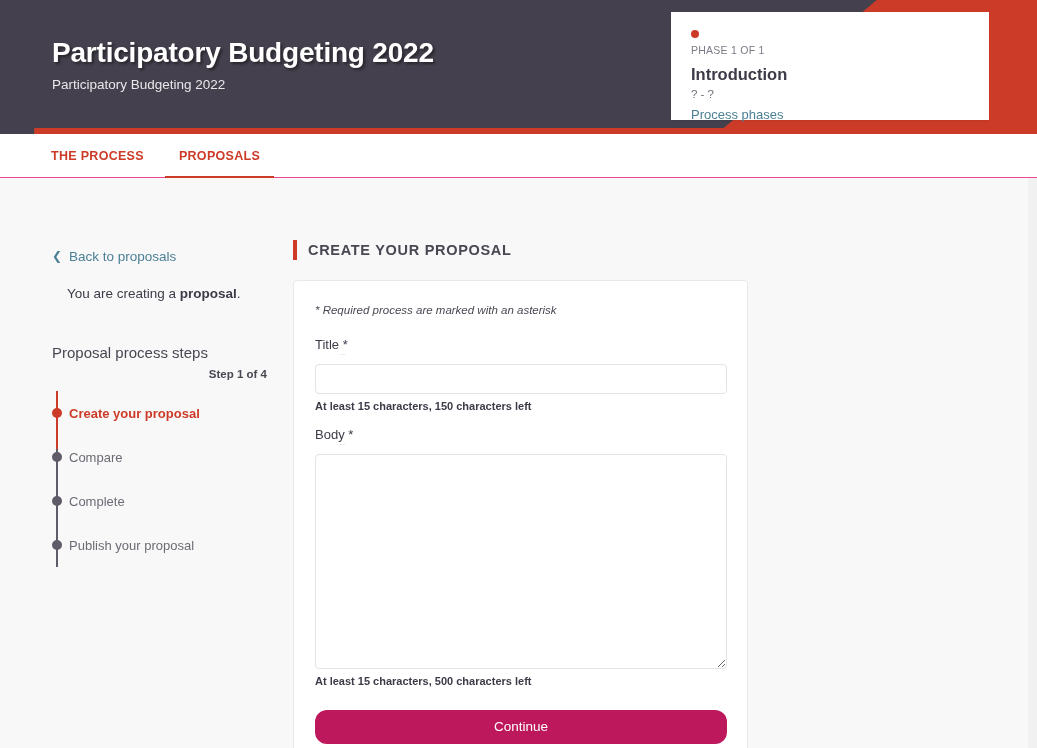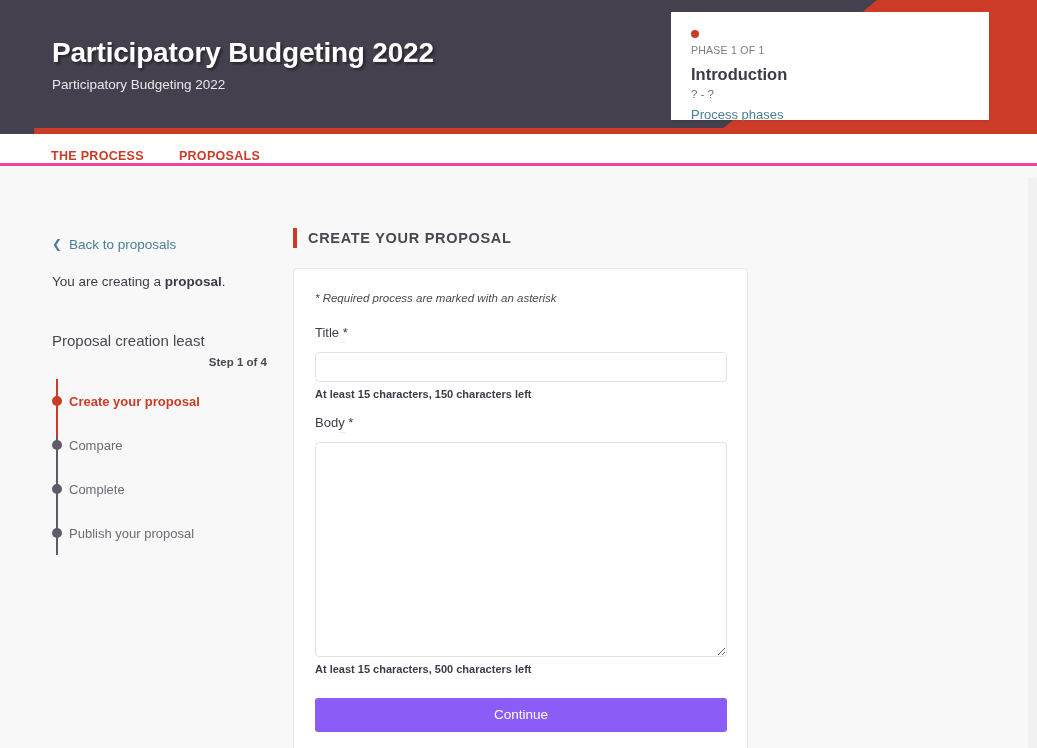--- a/index.html
+++ b/index.html
@@ -116,23 +116,23 @@
     font-size: 13px;
     color: #4a7f95;
     line-height: 17px;
     cursor: pointer;
   }
 
   
   .tabbar {
     position: relative;
     width: 1037px;
-    height: 32px;
+    height: 44px;
     background: #ffffff;
-    border-bottom: 3px solid #ec4899;
+    border-bottom: 1px solid #ec4899;
   }
   .tabs {
     position: absolute;
     left: 51px;
     top: 0;
     height: 44px;
     display: flex;
     align-items: center;
     gap: 0px;
   }
@@ -190,20 +190,21 @@
     color: #4a7f95;
     line-height: 12px;
     position: relative;
     top: -1px;
   }
   .creating-note {
     margin-top: 19px;
     font-size: 13.5px;
     color: #3e3a47;
     line-height: 18px;
+    margin-left: 15px;
   }
   .creating-note b { font-weight: bold; }
 
   .steps-title {
     margin-top: 40px;
     font-size: 15px;
     color: #4a4752;
     line-height: 20px;
   }
   .steps-count {
@@ -361,23 +362,23 @@
     color: #3e3a47;
     line-height: 14px;
   }
   .spacer-18 { height: 13px; }
 
   .continue-btn {
     display: block;
     width: 100%;
     height: 34px;
     margin-top: 22px;
-    background: #8b5cf6;
+    background: #be185d;
     border: none;
-    border-radius: 3px;
+    border-radius: 12px;
     color: #ffffff;
     font-family: "Liberation Sans", sans-serif;
     font-size: 13.5px;
     line-height: 34px;
     text-align: center;
     cursor: pointer;
   }
 
   
   .scroll-gutter {
@@ -425,21 +426,21 @@
     <div class="aside">
       <div class="back-link">
         <span class="chev">❮</span>
         <span>Back to proposals</span>
       </div>
 
       <div class="creating-note">
         <span>You are creating a </span><b>proposal</b><span>.</span>
       </div>
 
-      <div class="steps-title">Proposal creation least</div>
+      <div class="steps-title">Proposal process steps</div>
       <div class="steps-count">Step 1 of 4</div>
 
       <div class="steps">
         <div class="steps-rail"></div>
         <div class="steps-rail-active"></div>
 
         <div class="step active">
           <span class="bullet"></span>
           <span class="step-label">Create your proposal</span>
         </div>

